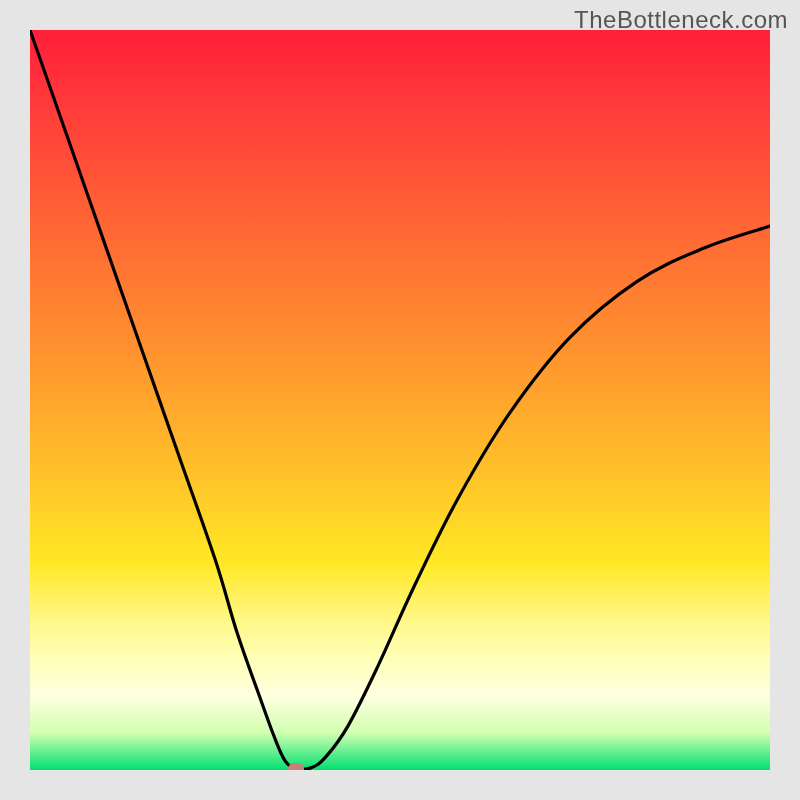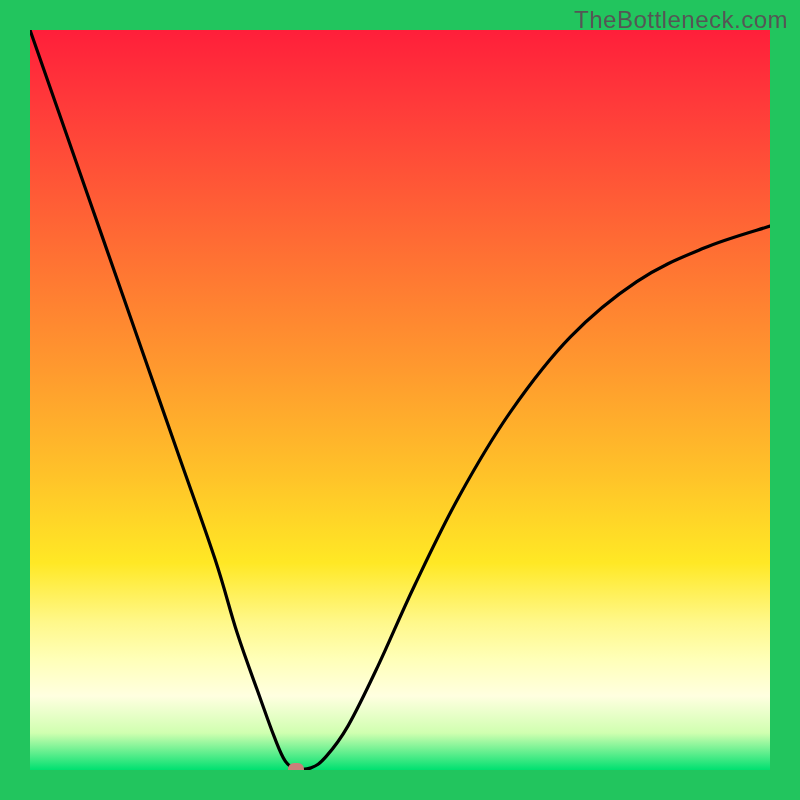--- a/index.html
+++ b/index.html
@@ -8,21 +8,21 @@
     width: 800px;
     height: 800px;
     background: #000;
     overflow: hidden;
     font-family: Arial, Helvetica, sans-serif;
   }
   .frame {
     position: relative;
     width: 800px;
     height: 800px;
-    background: #22c55e;
+    background: #e5e5e5;
   }
   .watermark {
     position: absolute;
     top: 6px;
     right: 12px;
     color: #555;
     font-size: 24px;
     font-weight: 500;
     letter-spacing: 0.5px;
     z-index: 5;

